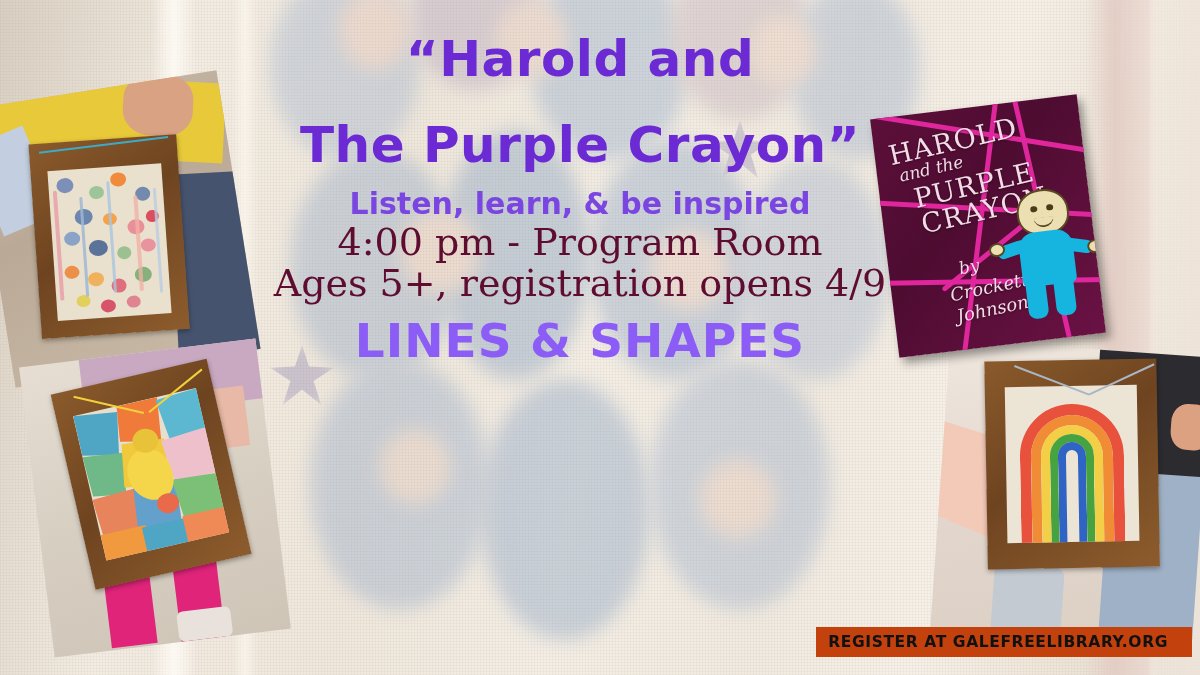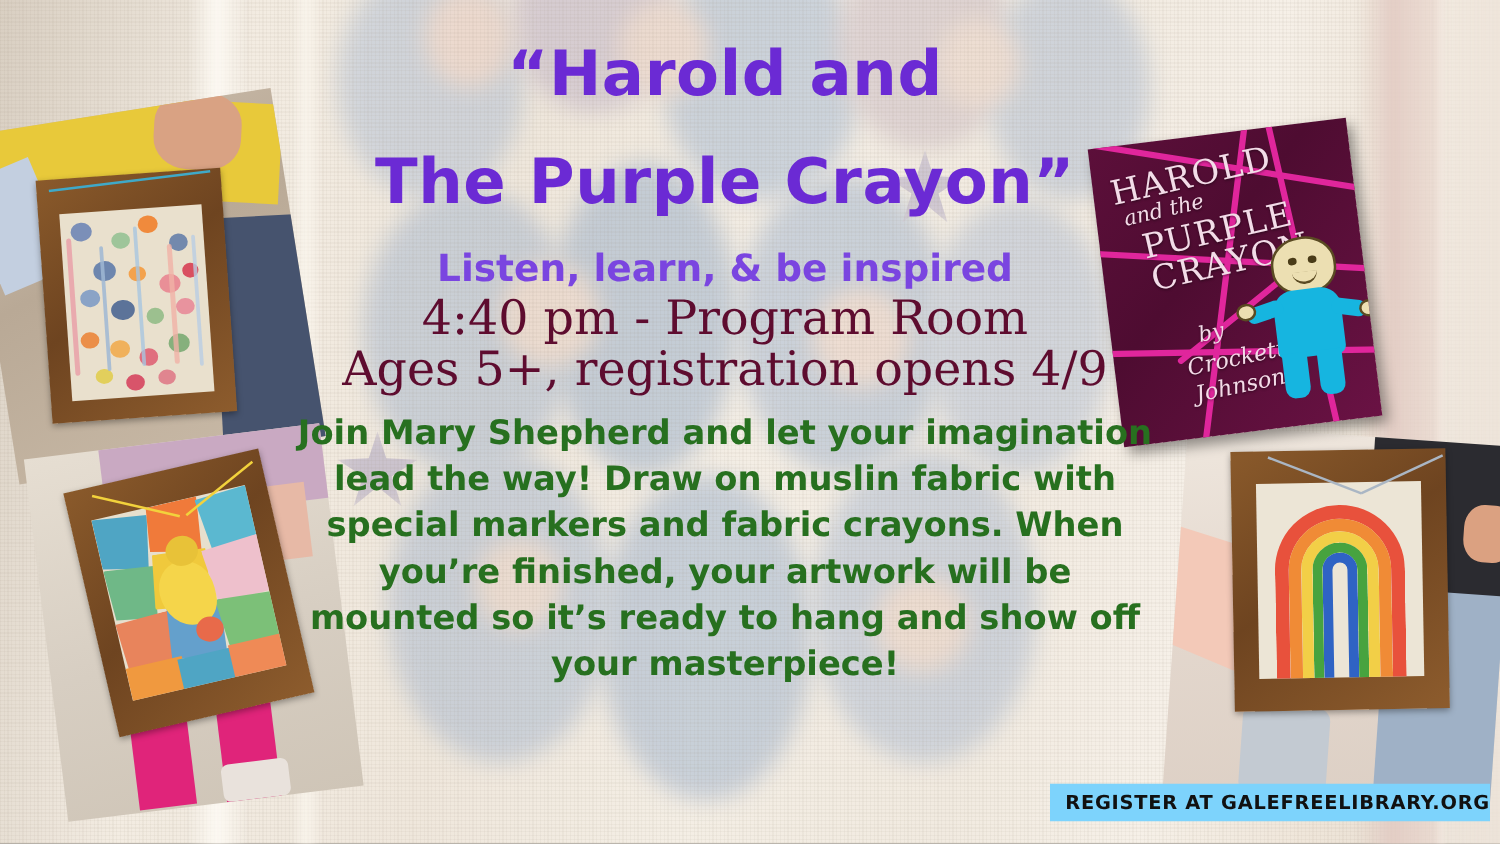--- a/index.html
+++ b/index.html
@@ -73,22 +73,22 @@
   }
   .t-big{
     font-family:"DejaVu Sans",sans-serif;font-weight:700;
     font-size:47px;line-height:54px;letter-spacing:1px;
   }
   .t-body{
     font-family:"DejaVu Sans",sans-serif;font-weight:700;
     font-size:27px;line-height:37px;
   }
   .footer{
-    position:absolute;right:8px;bottom:18px;background:#7dd3fc;
-    padding:5px 0 6px 12px;
+    position:absolute;right:8px;bottom:18px;background:#c2410c;
+    padding:5px 24px 6px 12px;
   }
   .footer span{
     font-family:"DejaVu Sans",sans-serif;font-weight:700;
     font-size:15.5px;letter-spacing:.6px;color:#111;white-space:nowrap;
   }
 </style>
 </head>
 <body>
 
 <div class="poster">
@@ -260,26 +260,26 @@
       <div style="position:absolute;left:-16px;top:48px;width:16px;height:14px;background:#ecdfb2;border:2px solid #5a4a22;border-radius:50%;box-sizing:border-box;"></div>
       <div style="position:absolute;left:82px;top:56px;width:16px;height:14px;background:#ecdfb2;border:2px solid #5a4a22;border-radius:50%;box-sizing:border-box;"></div>
       <div style="position:absolute;left:16px;top:92px;width:20px;height:36px;background:#16b5e0;border-radius:0 0 8px 8px;"></div>
       <div style="position:absolute;left:44px;top:92px;width:20px;height:36px;background:#16b5e0;border-radius:0 0 8px 8px;"></div>
     </div>
   </div>
 
   <div class="textcol">
     <div class="t-title" style="color:#6b2ad4;margin-top:30px;">“Harold and</div>
     <div class="t-title" style="color:#6b2ad4;margin-top:28px;">The Purple Crayon”</div>
-    <div class="t-sub" style="color:#7a45e0;margin-top:24px;">Listen, learn, &amp; be inspired</div>
-
-    <div class="t-when" style="color:#5e0c2f;">4:40 pm - Program Room</div>
+    <div class="t-sub" style="color:#7a45e0;margin-top:12px;">Listen, learn, &amp; be inspired</div>
+
+    <div class="t-when" style="color:#5e0c2f;">4:00 pm - Program Room</div>
     <div class="t-when" style="color:#5e0c2f;">Ages 5+, registration opens 4/9</div>
 
-
-    <div class="t-body" style="color:#27701f;margin-top:12px;padding:0 34px;">Join Mary Shepherd and let your imagination lead the way! Draw on muslin fabric with special markers and fabric crayons. When you’re finished, your artwork will be mounted so it’s ready to hang and show off your masterpiece!</div>
+    <div class="t-big" style="color:#8b5cf6;margin-top:10px;">LINES &amp; SHAPES</div>
+
   </div>
 
   <div class="footer">
     <span>REGISTER AT GALEFREELIBRARY.ORG</span>
   </div>
 
 </div>
 
 </body></html>

